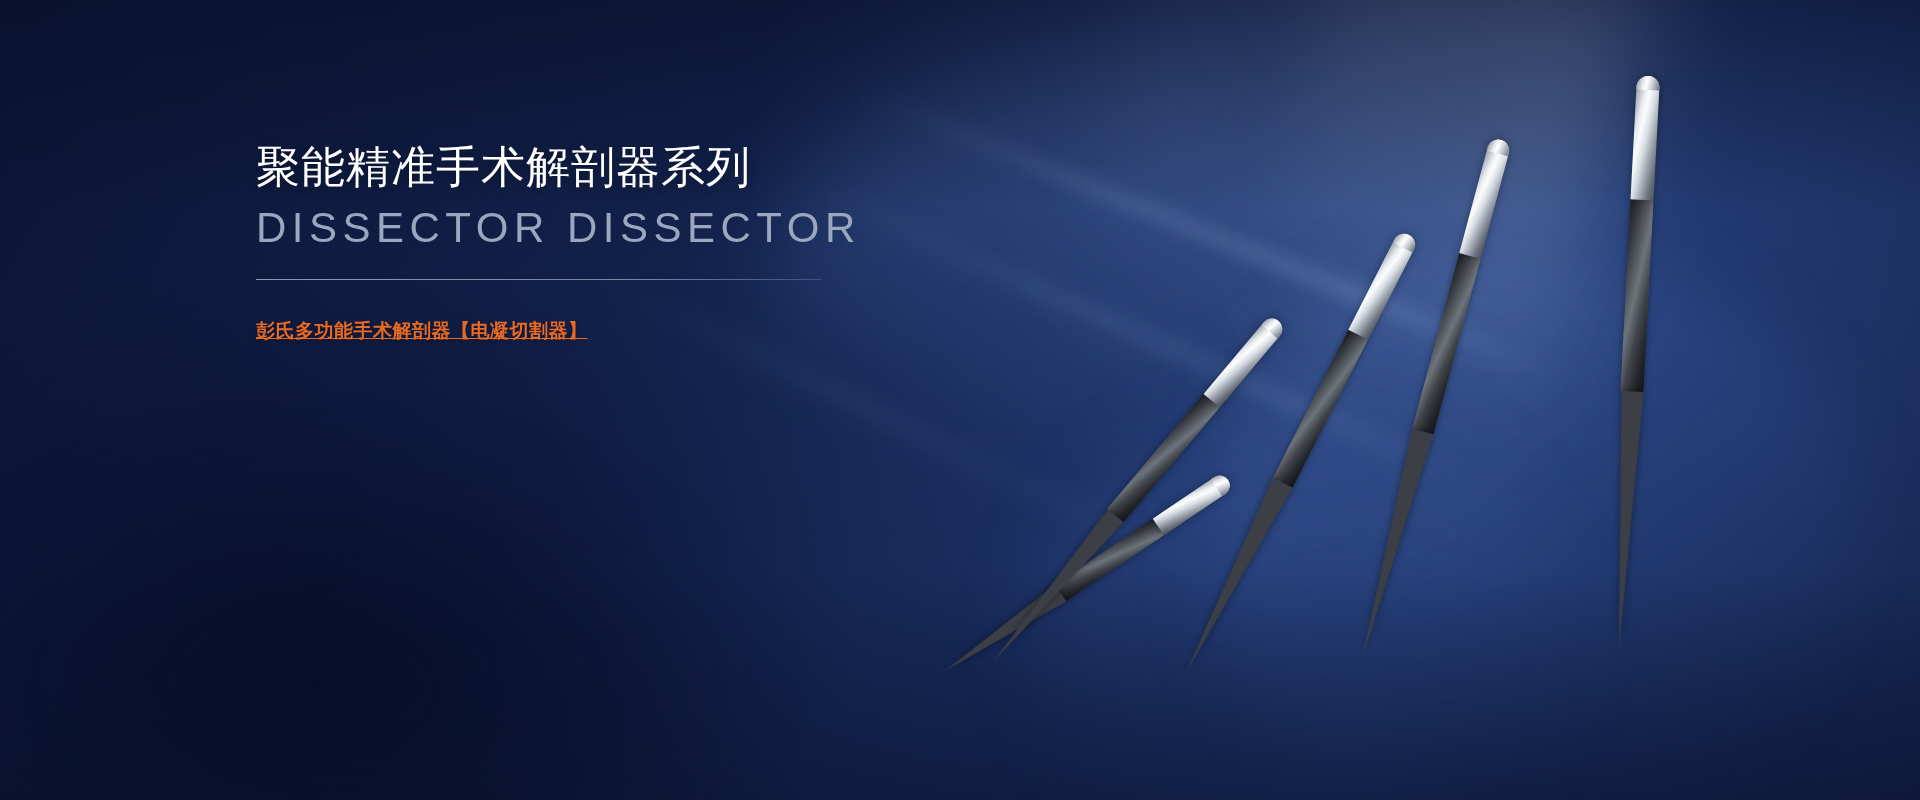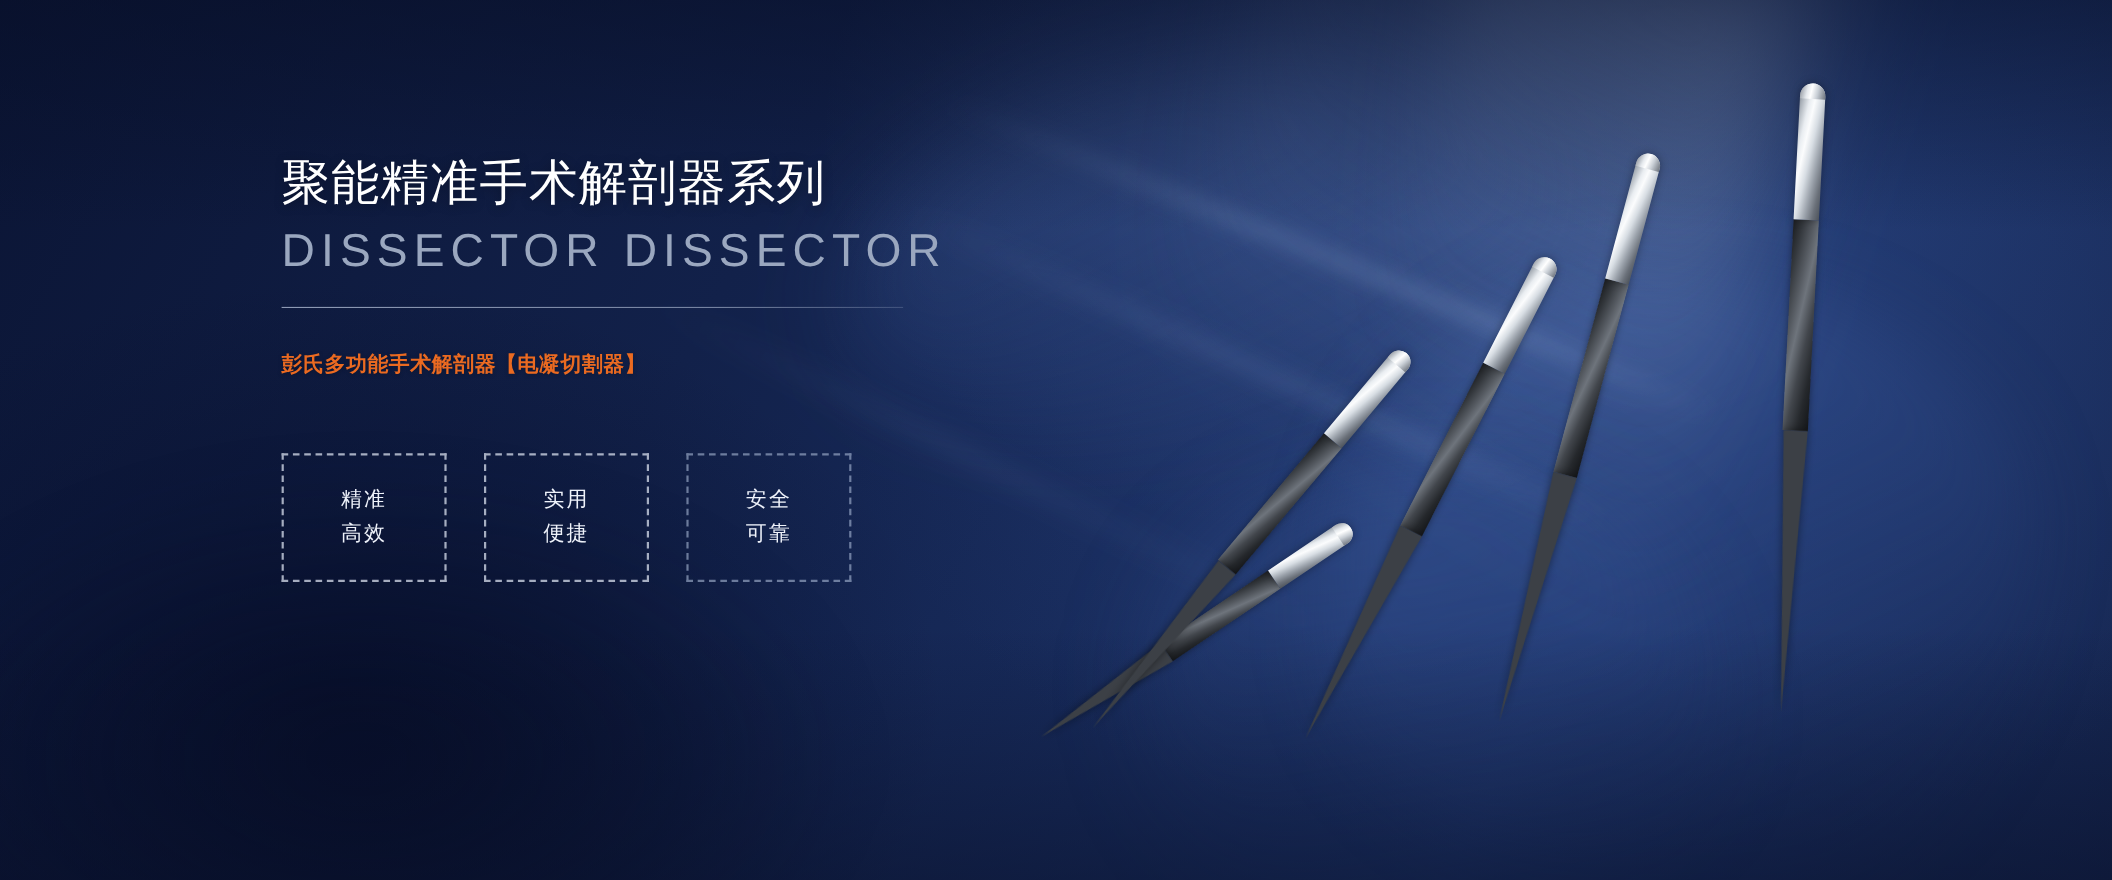--- a/index.html
+++ b/index.html
@@ -126,20 +126,21 @@
     background:linear-gradient(90deg, rgba(196,208,230,0.70) 0%, rgba(196,208,230,0.55) 70%, rgba(196,208,230,0.20) 100%);
   }
   .orange-line {
     margin-top:38px;
     font-size:19px;
     color:#ea6a21;
     font-weight:bold;
     letter-spacing:0.5px;
     white-space:nowrap;
     text-shadow:0 1px 4px rgba(0,0,0,0.25);
+    text-decoration:underline;
   }
 
   
   .features {
     margin-top:68px;
     display:flex;
     gap:34px;
   }
   .feature-box {
     width:150px; height:117px;
@@ -245,33 +246,15 @@
   <div class="text-block">
 
     <div class="main-title">聚能精准手术解剖器系列</div>
 
     <div class="sub-title">DISSECTOR DISSECTOR</div>
 
     <div class="divider"></div>
 
     <div class="orange-line">彭氏多功能手术解剖器【电凝切割器】</div>
 
-    <div class="features">
-
-      <div class="feature-box">
-        <div class="feature-line">精准</div>
-        <div class="feature-line">高效</div>
-      </div>
-
-      <div class="feature-box">
-        <div class="feature-line">实用</div>
-        <div class="feature-line">便捷</div>
-      </div>
-
-      <div class="feature-box dim">
-        <div class="feature-line">安全</div>
-        <div class="feature-line">可靠</div>
-      </div>
-
-    </div>
   </div>
 
 </div>
 
 </body></html>

